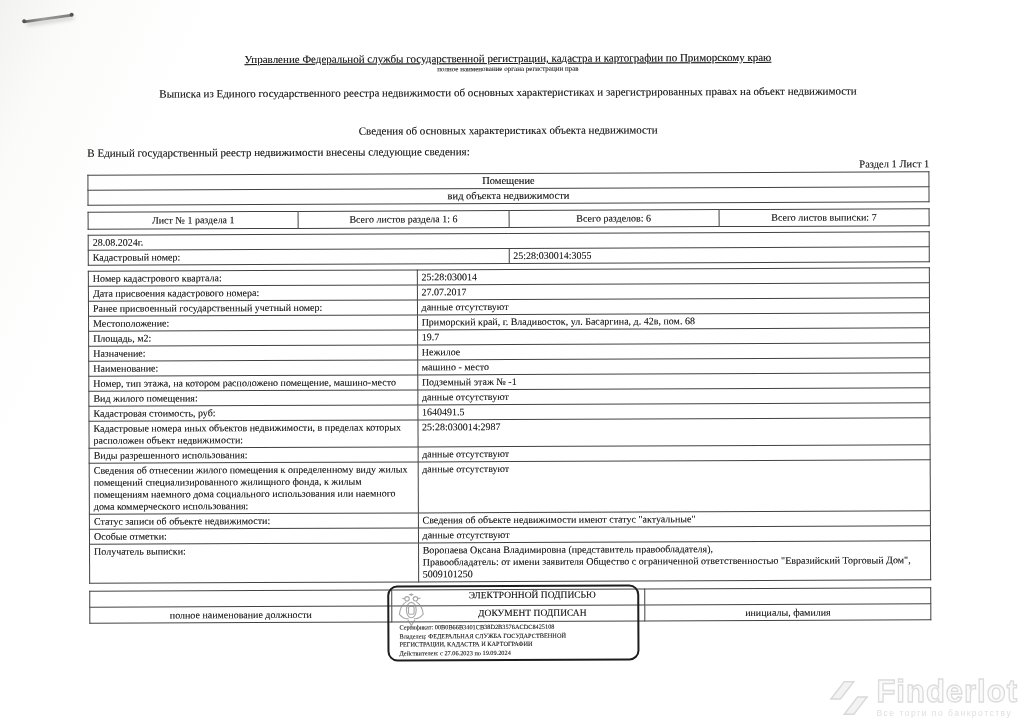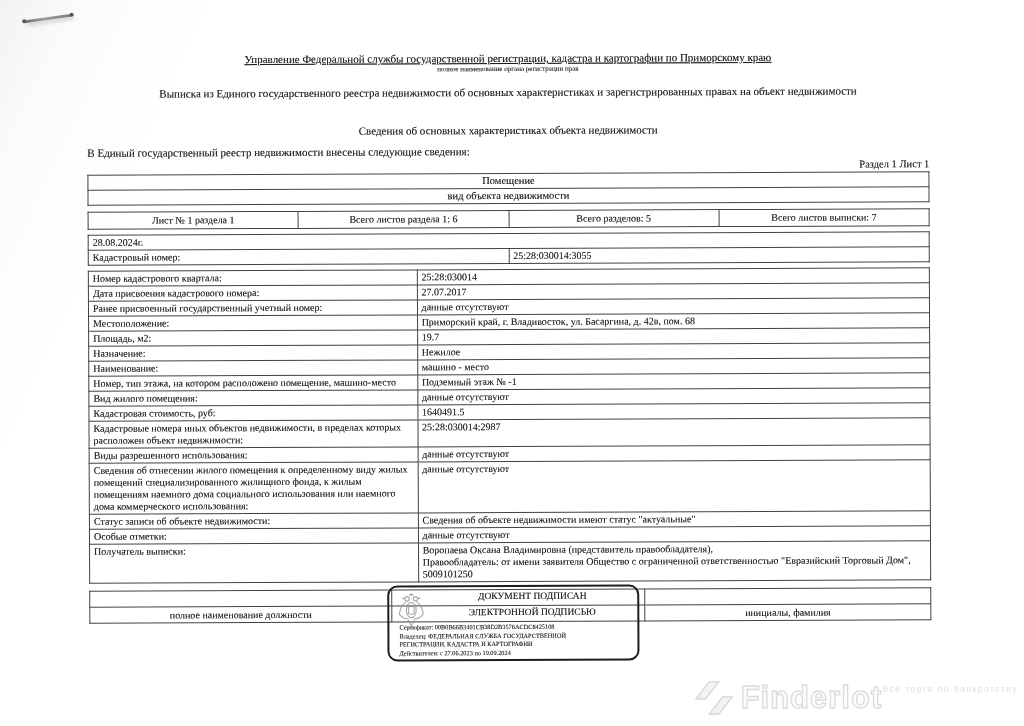--- a/index.html
+++ b/index.html
@@ -65,21 +65,21 @@
   .stamp-head{margin-left:38px;text-align:center;font-size:9.5px;}
   .stamp-line1{height:17px;line-height:18px;}
   .stamp-line2{height:17px;line-height:17px;}
   .stamp-small{font-size:6.3px;line-height:8.6px;padding:2px 8px 0 10px;color:#222;}
   .eagle{position:absolute;left:8px;top:4px;opacity:.75;}
 
   .watermark{
     position:absolute;right:6px;bottom:8px;display:flex;align-items:center;
     font-family:"Liberation Sans", sans-serif;
   }
-  .wm-text{display:flex;align-items:flex-start;}
+  .wm-text{display:flex;flex-direction:column;align-items:flex-start;}
   .wm-brand{
     font-size:31px;font-weight:bold;line-height:30px;
     color:#fbfbfb;-webkit-text-stroke:1.3px #dcdcdc;letter-spacing:1px;
   }
   .wm-tagline{
     font-size:8.5px;font-weight:normal;color:#e0e0e0;letter-spacing:1.5px;margin-top:1px;
   }
   .wm-logo{margin-right:6px;}
 </style>
 </head>
@@ -110,21 +110,21 @@
             <td>вид объекта недвижимости</td>
           </tr>
     </tbody>
       </table>
 
     <table class="tbl-sheets">
       <tbody>
           <tr>
         <td>Лист № 1 раздела 1</td>
         <td>Всего листов раздела 1: 6</td>
-        <td>Всего разделов: 5</td>
+        <td>Всего разделов: 6</td>
         <td>Всего листов выписки: 7</td>
       </tr>
     </tbody>
       </table>
 
     <table class="tbl">
       <tbody>
           <tr>
             <td colspan="2">28.08.2024г.</td>
           </tr>
@@ -229,22 +229,22 @@
             <circle cx="26" cy="10" r="3.2"></circle>
             <path d="M11,10 L7,9 M29,10 L33,9"></path>
             <path d="M13,14 Q4,20 3,32 Q10,40 16,38"></path>
             <path d="M27,14 Q36,20 37,32 Q30,40 24,38"></path>
             <ellipse cx="20" cy="26" rx="7" ry="11"></ellipse>
             <rect x="16" y="21" width="8" height="11" rx="2"></rect>
             <path d="M15,40 L20,48 L25,40"></path>
             <path d="M20,48 L20,53 M16,51 L24,51"></path>
           </g>
         </svg>
+        <div class="stamp-head stamp-line2">ЭЛЕКТРОННОЙ ПОДПИСЬЮ</div>
         <div class="stamp-head stamp-line1">ДОКУМЕНТ ПОДПИСАН</div>
-        <div class="stamp-head stamp-line2">ЭЛЕКТРОННОЙ ПОДПИСЬЮ</div>
         <div class="stamp-small">
           <div>Сертификат: 00B0B66B3401CB38D2B3576ACDC8425108</div>
           <div class="preline">Владелец: ФЕДЕРАЛЬНАЯ СЛУЖБА ГОСУДАРСТВЕННОЙ
 РЕГИСТРАЦИИ, КАДАСТРА И КАРТОГРАФИИ</div>
           <div>Действителен: с 27.06.2023 по 19.09.2024</div>
         </div>
       </div>
     </div>
 
   </div>

